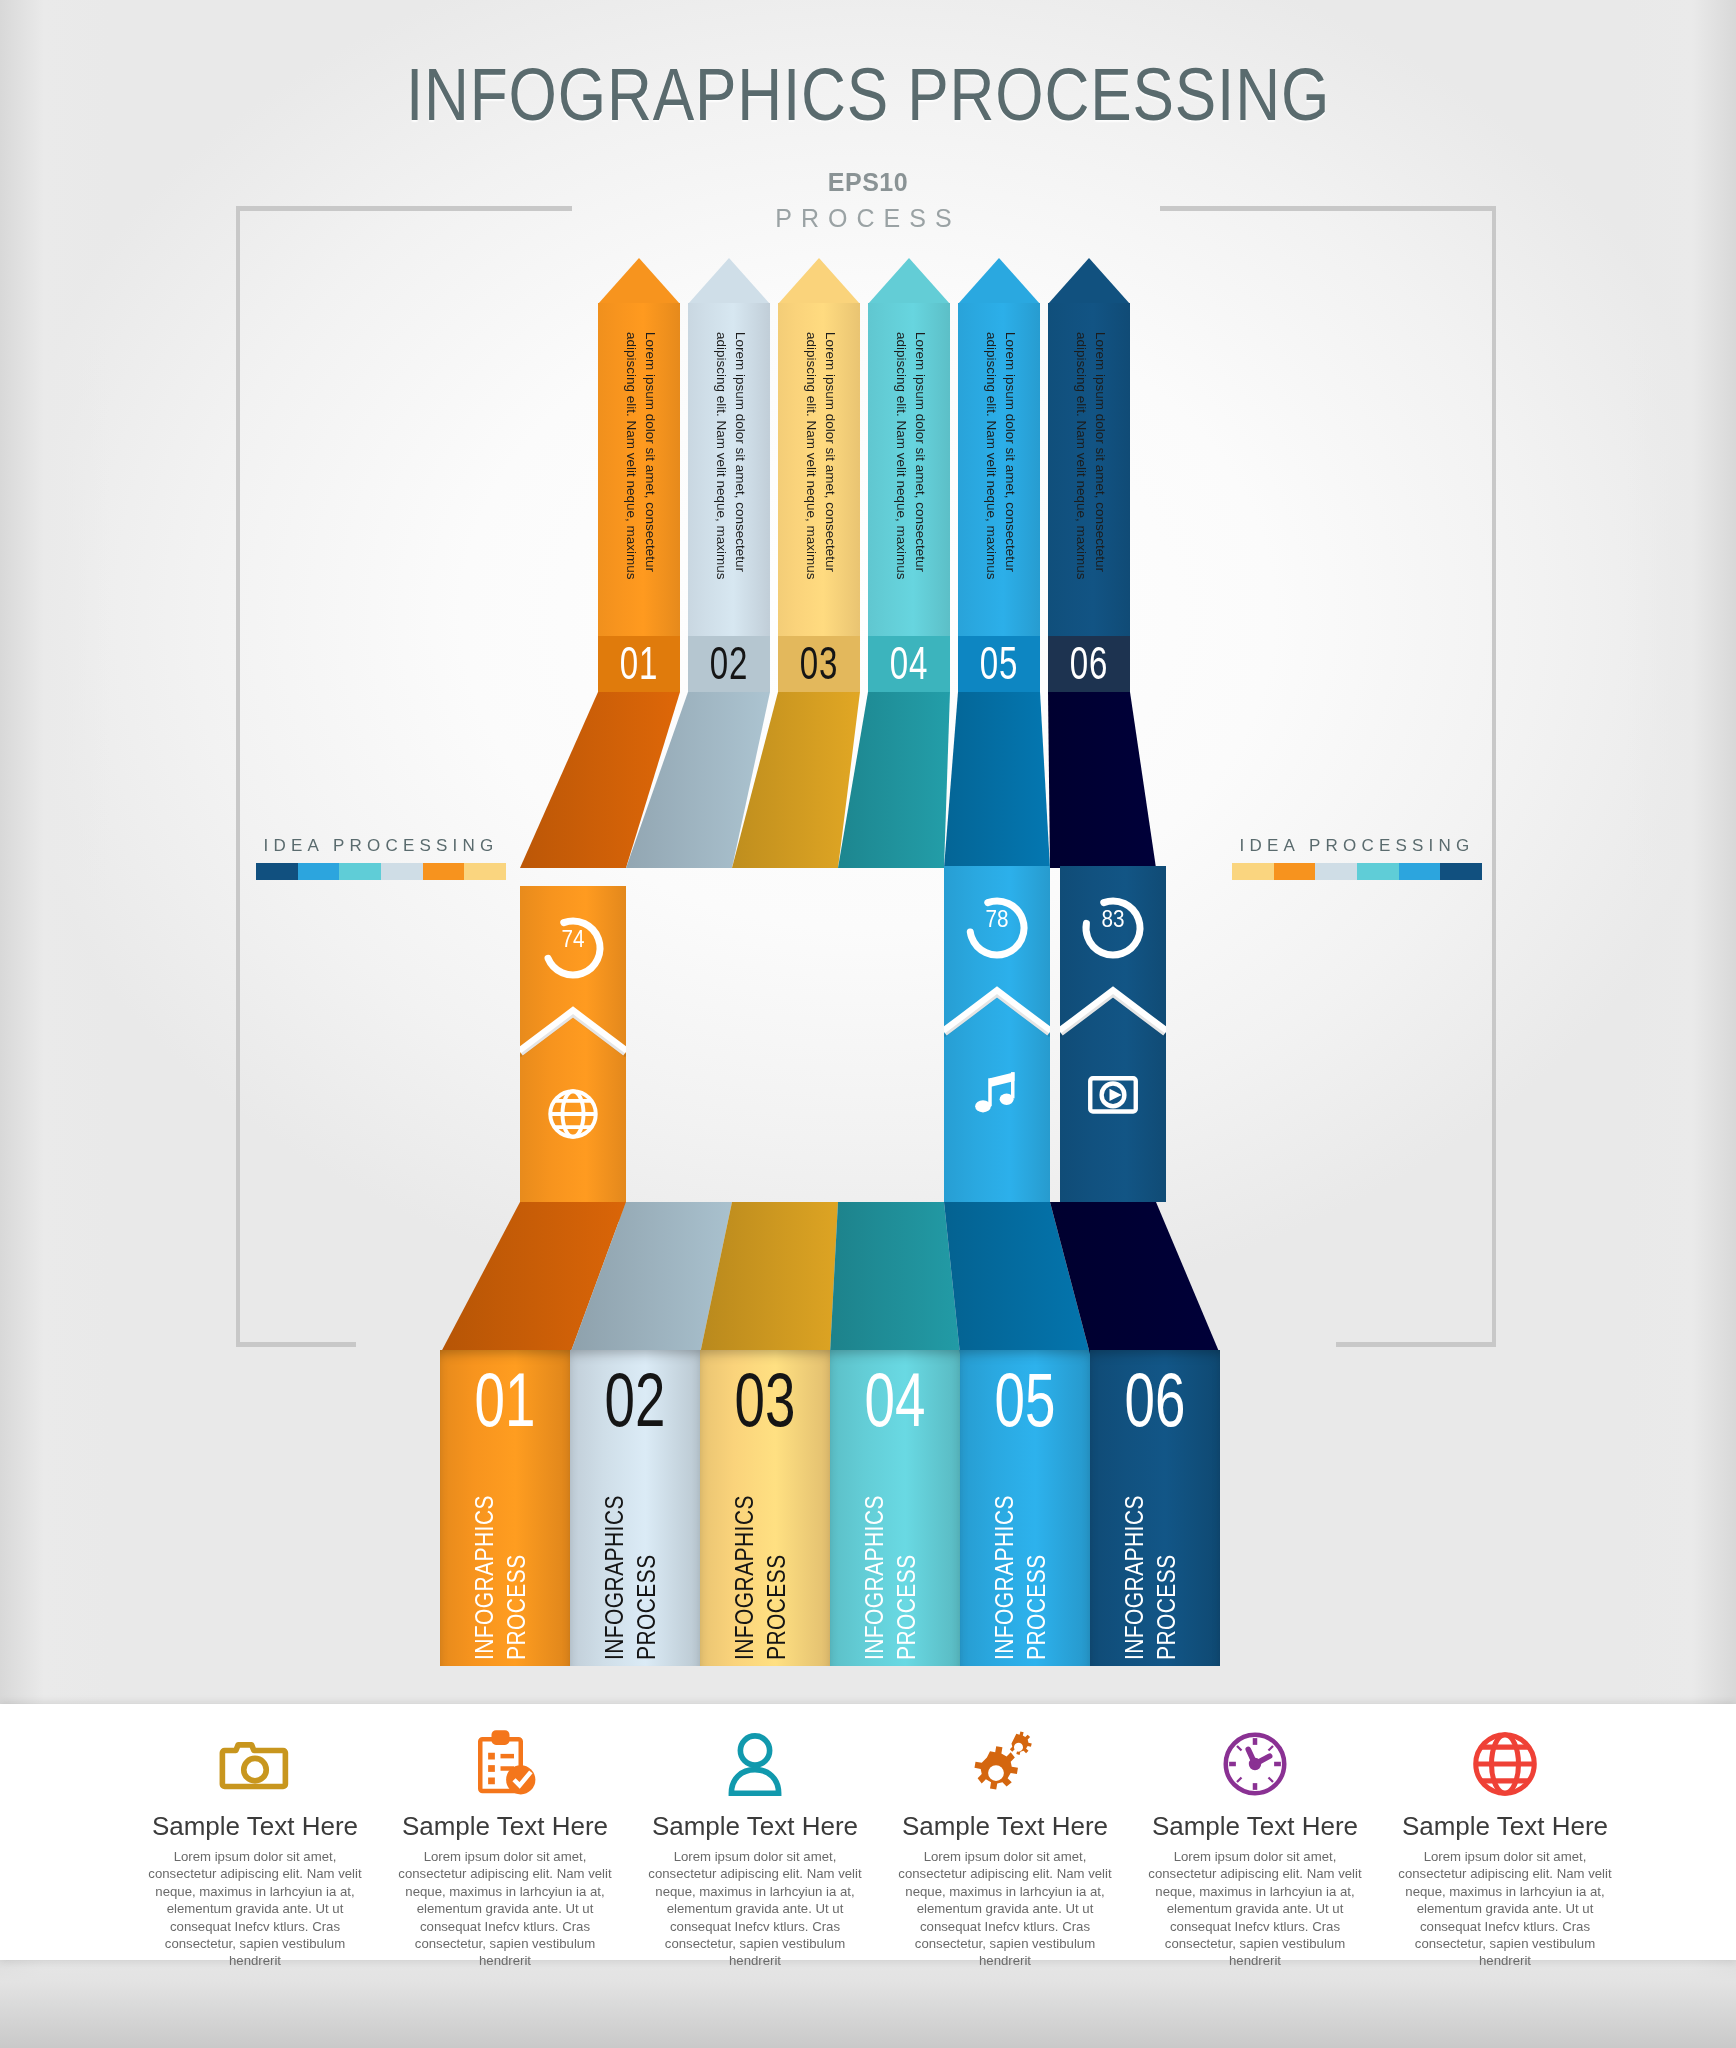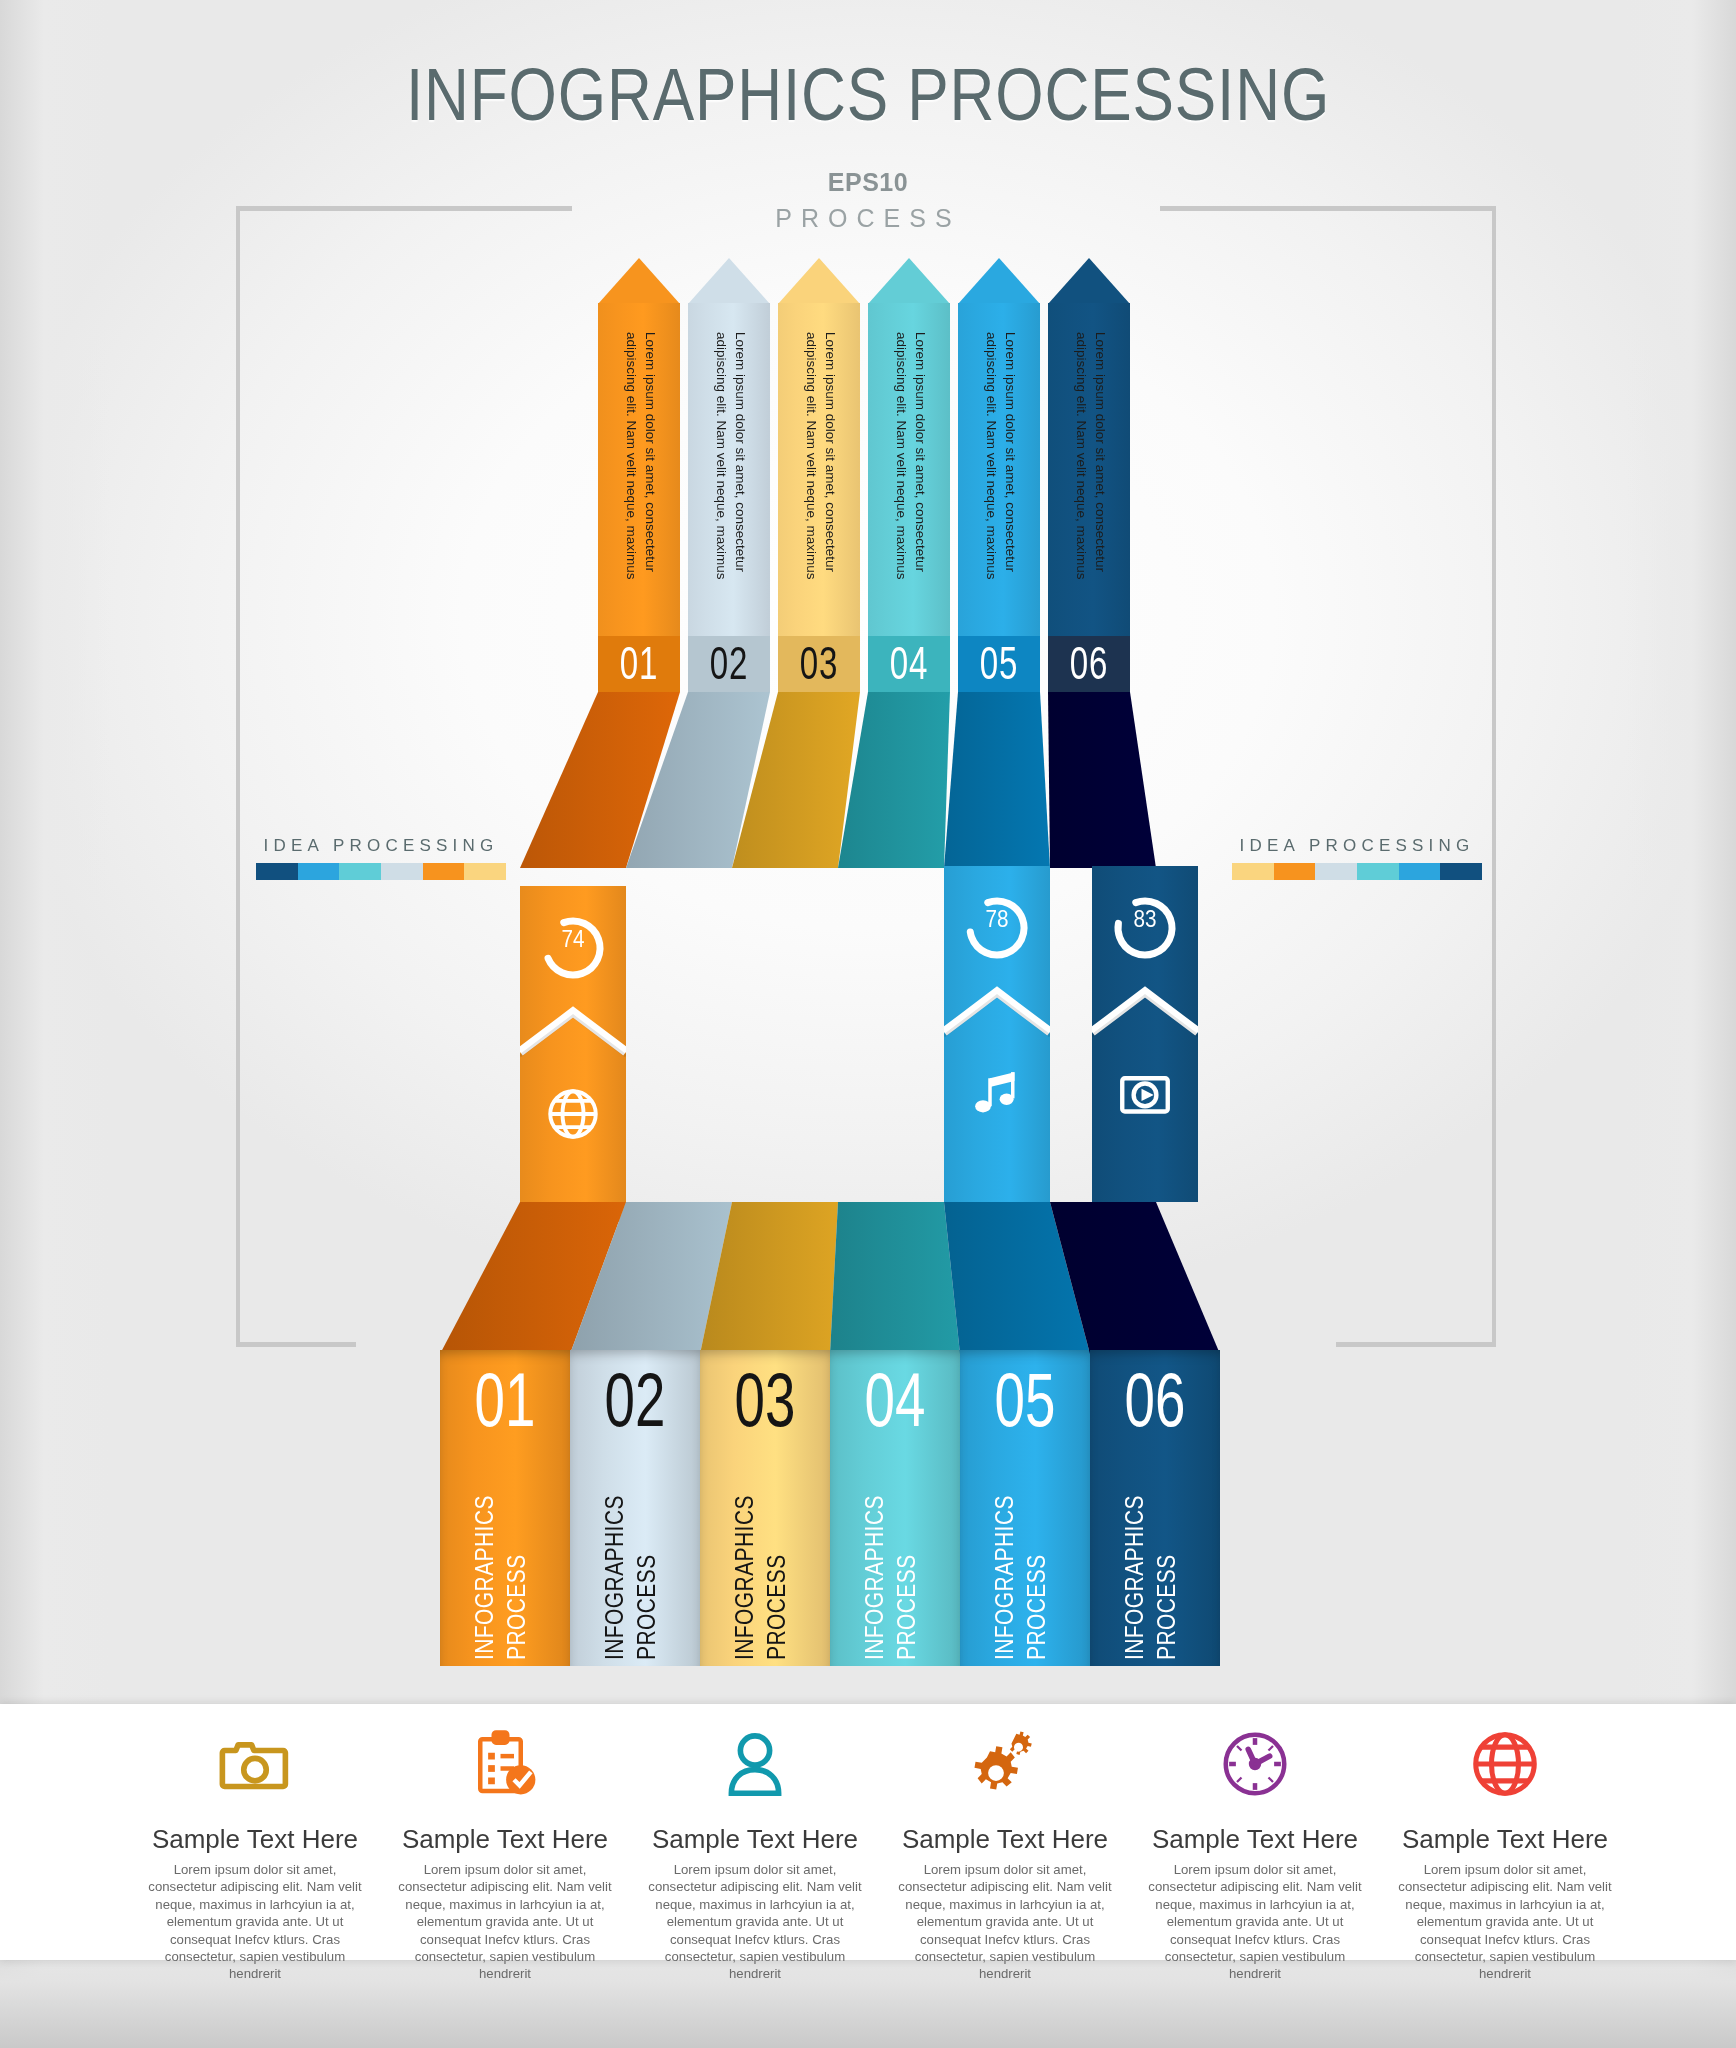--- a/index.html
+++ b/index.html
@@ -176,21 +176,21 @@
     box-shadow: 0 -3px 7px rgba(0,0,0,0.07), 0 3px 7px rgba(0,0,0,0.07);
     display: flex;
   }
   .fcol {
     width: 250px; position: relative;
     padding-top: 18px;
     text-align: center;
   }
   .fcol .ficon { height: 84px; display: flex; align-items: center; justify-content: center; }
   .fcol .fhead {
-    font-size: 26px; color: #3b3b3b; margin-top: 18px; margin-bottom: 6px;
+    font-size: 26px; color: #3b3b3b; margin-top: 5px; margin-bottom: 6px;
   }
   .fcol .fbody {
     font-size: 13.2px; line-height: 17.4px; color: #6a6a6a;
     padding: 0 10px; text-align: center;
   }
 
   .footer-wrap { position: absolute; left: 130px; top: 1704px; width: 1500px; display: flex; }
 </style>
 </head>
 <body>
@@ -446,21 +446,21 @@
       <div class="head"><svg width="82" height="46">
       <polygon points="0,46 41,0 82,46" fill="#11517f"></polygon>
         </svg></div>
       <div class="body" style="background: linear-gradient(to right, rgb(16, 79, 123) 0%, rgb(17, 81, 127) 22%, rgb(18, 84, 132) 55%, rgb(16, 75, 118) 100%);"></div>
       <div style="position: absolute; left: 0px; bottom: 0px; width: 82px; height: 56px; background: rgb(29, 51, 80);"></div>
       <div class="vtxt">
         <span>Lorem ipsum dolor sit amet, consectetur adipiscing elit. Nam velit neque, maximus</span>
       </div>
       <div class="num" style="color: rgb(255, 255, 255);">06</div>
     </div>
-    <div class="midpanel" style="left: 1092px;">
+    <div class="midpanel" style="left: 1060px;">
       <div class="mp-bg" style="background: linear-gradient(to right, rgb(16, 76, 119) 0%, rgb(17, 81, 127) 30%, rgb(18, 85, 133) 62%, rgb(16, 75, 117) 100%);"></div>
       <div class="gauge-wrap"><svg width="106" height="72" viewBox="0 0 106 72">
      <circle cx="53" cy="34" r="27" fill="none" stroke="#ffffff" stroke-width="7" stroke-linecap="round" stroke-dasharray="140.8 169.6" transform="rotate(-110 53 34)"></circle>
         </svg></div>
       <div class="gauge-val" style="color: rgb(255, 255, 255);">83</div>
       <div class="zig"><svg width="106" height="52" viewBox="0 0 106 52">
      <polyline points="0,46 53,6 106,46" fill="none" stroke="#ffffff" stroke-width="9"></polyline>
      <polyline points="0,50 53,10 106,50" fill="none" stroke="rgba(0,0,0,0.10)" stroke-width="3"></polyline>
    </svg></div>
       <div class="mid-icon"><svg width="56" height="56" viewBox="0 0 64 64" fill="none" stroke="#ffffff" stroke-width="5">

